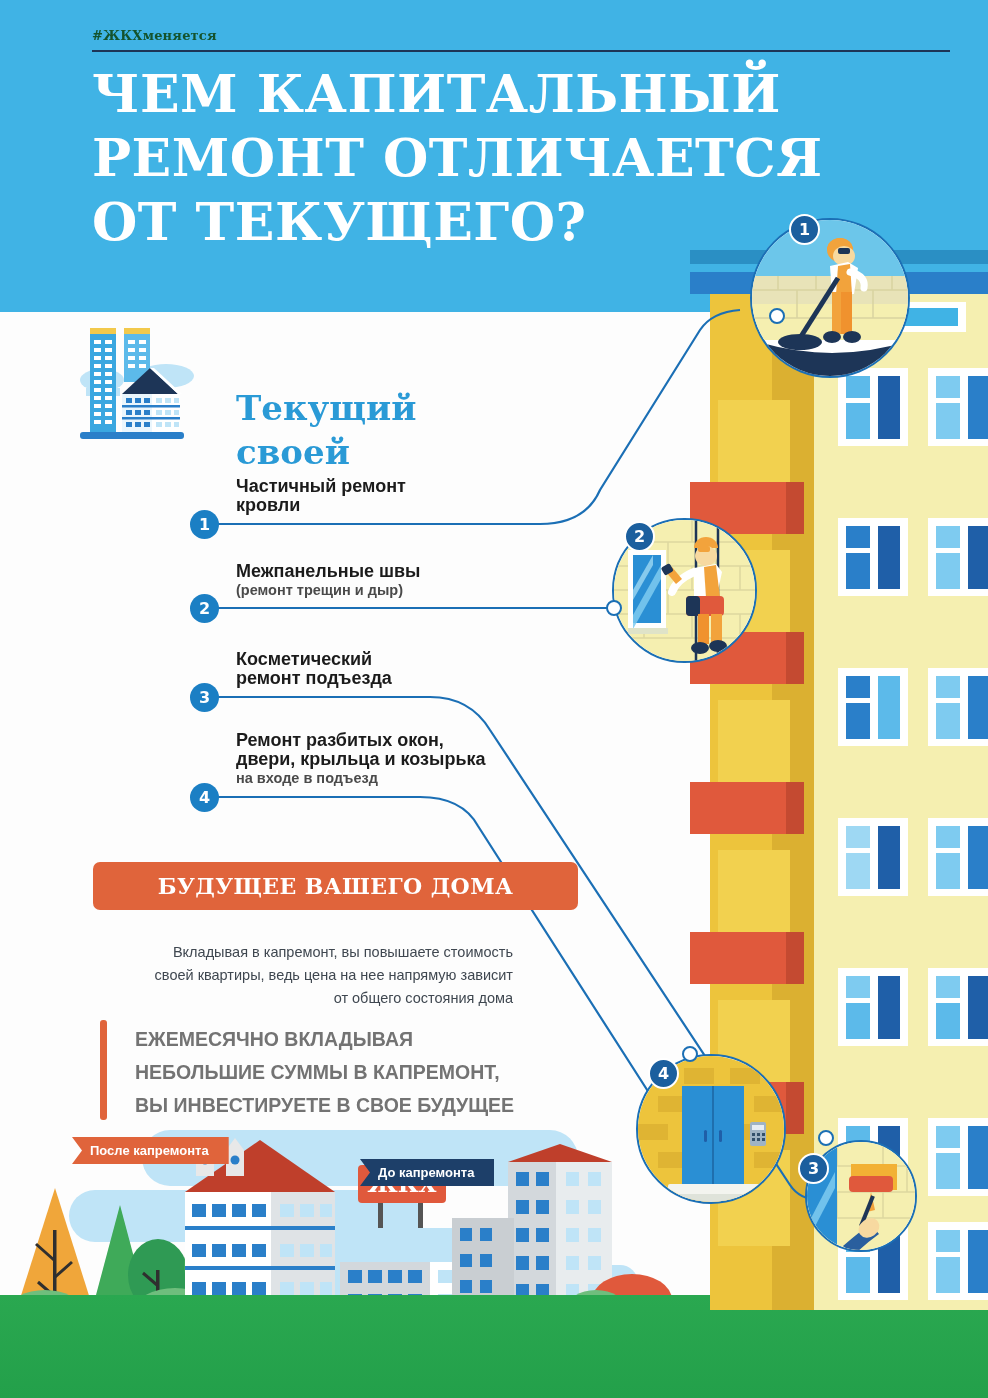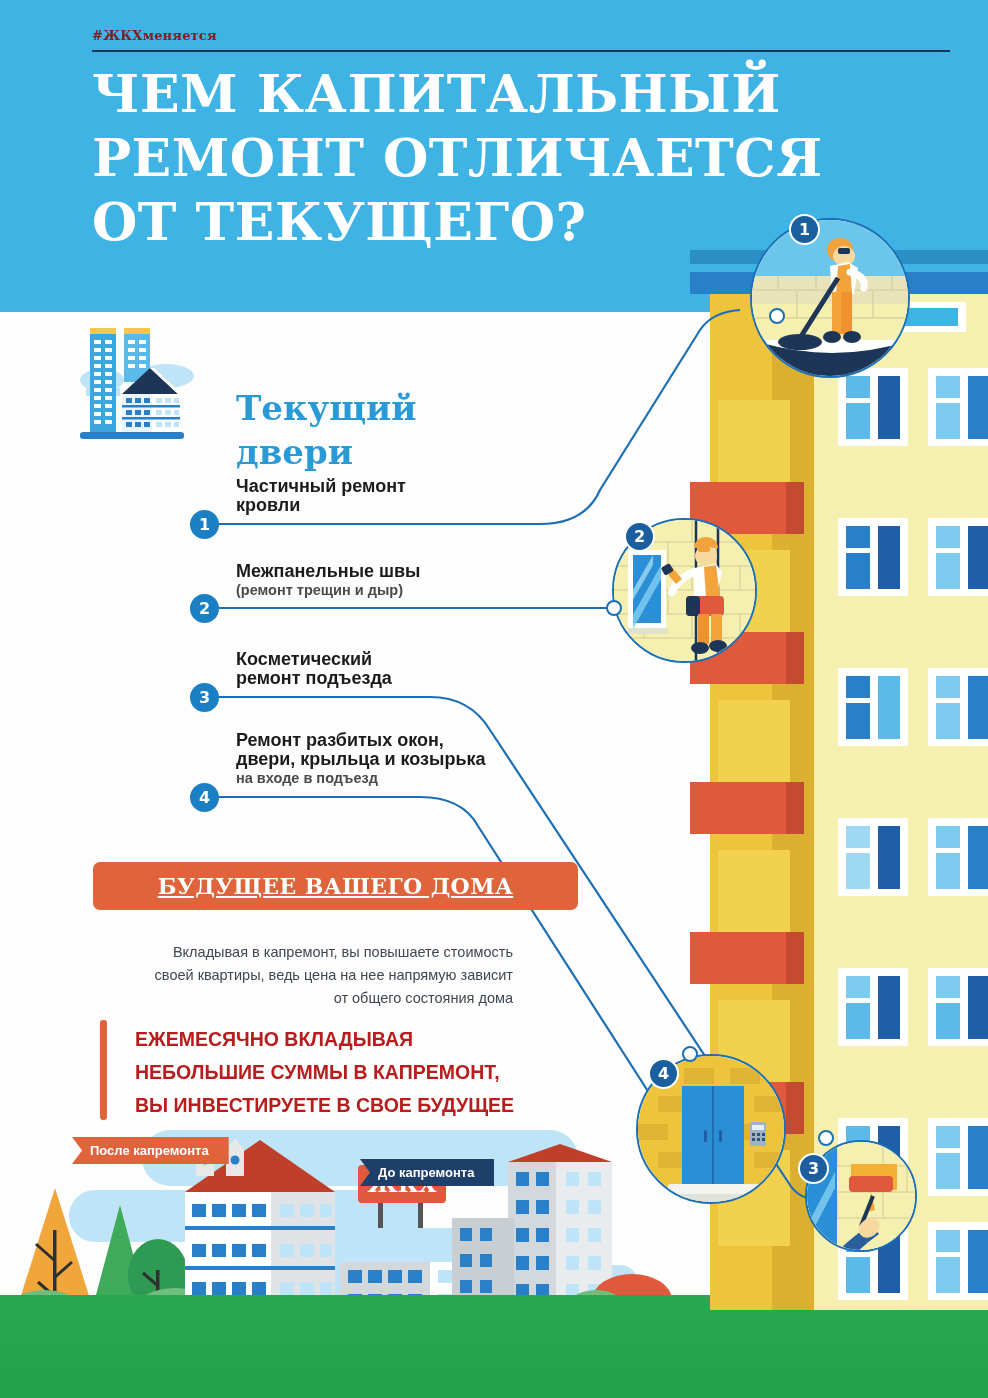--- a/index.html
+++ b/index.html
@@ -13,21 +13,21 @@
   #poster { position: relative; width: 988px; height: 1398px; background: #fdfdfd; overflow: hidden; }
 
   
   .header {
     position: absolute; left: 0; top: 0; width: 988px; height: 312px;
     background: #40b3e5;
   }
   .hashtag {
     position: absolute; left: 92px; top: 28px;
     font-size: 13px; font-weight: 700; letter-spacing: .2px;
-    color: #7f1d1d; font-family: "DejaVu Serif", serif;
+    color: #14532d; font-family: "DejaVu Serif", serif;
   }
   .hrule {
     position: absolute; left: 92px; top: 50px; width: 858px; height: 2px;
     background: #1d3557;
   }
   .title {
     position: absolute; left: 92px; top: 62px; width: 770px;
     color: #ffffff; font-family: "DejaVu Serif", serif;
     font-weight: 700; font-size: 52px; line-height: 64px;
     letter-spacing: .5px; text-transform: uppercase;
@@ -53,33 +53,33 @@
     display: flex; align-items: center; justify-content: center;
     font-family: "DejaVu Sans", sans-serif; z-index: 6;
   }
 
   
   .banner {
     position: absolute; left: 93px; top: 862px; width: 485px; height: 48px;
     background: #e0643b; border-radius: 7px;
     display: flex; align-items: center; justify-content: center;
     color: #fff; font-family: "DejaVu Serif", serif; font-weight: 700;
-    font-size: 22px; letter-spacing: .4px; z-index: 7; text-decoration: underline;
+    font-size: 22px; letter-spacing: .4px; z-index: 7;
   }
   .body-text {
     position: absolute; left: 93px; top: 941px; width: 420px;
     font-size: 14.5px; line-height: 23px; color: #3f4750; text-align: right;
   }
   .quote-bar {
     position: absolute; left: 100px; top: 1020px; width: 7px; height: 100px;
     background: #e0643b; border-radius: 3px;
   }
   .quote {
     position: absolute; left: 135px; top: 1023px; width: 430px;
-    color: #b91c1c; font-weight: 700; font-size: 19.5px; line-height: 33px;
+    color: #737373; font-weight: 700; font-size: 19.5px; line-height: 33px;
   }
 
   
   .city { position: absolute; left: 0; top: 1110px; width: 700px; height: 288px; }
   .ground {
     position: absolute; left: 0; top: 1295px; width: 988px; height: 103px;
     background: linear-gradient(180deg,#2aa850 0%,#23a04a 100%);
   }
 
   
@@ -199,21 +199,21 @@
           <rect x="112" y="104" width="5" height="5"></rect>
       </g>
       <rect x="60" y="87" width="58" height="2.5" fill="#2a7fc9"></rect>
       <rect x="60" y="99" width="58" height="2.5" fill="#2a7fc9"></rect>
       <rect x="18" y="114" width="104" height="7" rx="3" fill="#2a7fc9"></rect>
     </svg>
   </div>
 
   <div class="sect-head">
     <div>Текущий</div>
-    <div>двери</div>
+    <div>своей</div>
   </div>
 
   <svg style="position:absolute;left:0;top:0;width:988px;height:1398px;z-index:3;" viewBox="0 0 988 1398">
     <g fill="none" stroke="#1b6fb5" stroke-width="2.2">
       <path d="M 218 524 L 540 524 Q 585 524 600 490 L 700 330 Q 712 312 740 310"></path>
       <path d="M 218 608 L 612 608"></path>
       <path d="M 218 697 L 430 697 Q 470 697 490 730 L 790 1185 Q 800 1200 820 1200"></path>
       <path d="M 218 797 L 420 797 Q 462 797 478 826 L 676 1135 Q 684 1148 690 1055"></path>
     </g>
   </svg>

